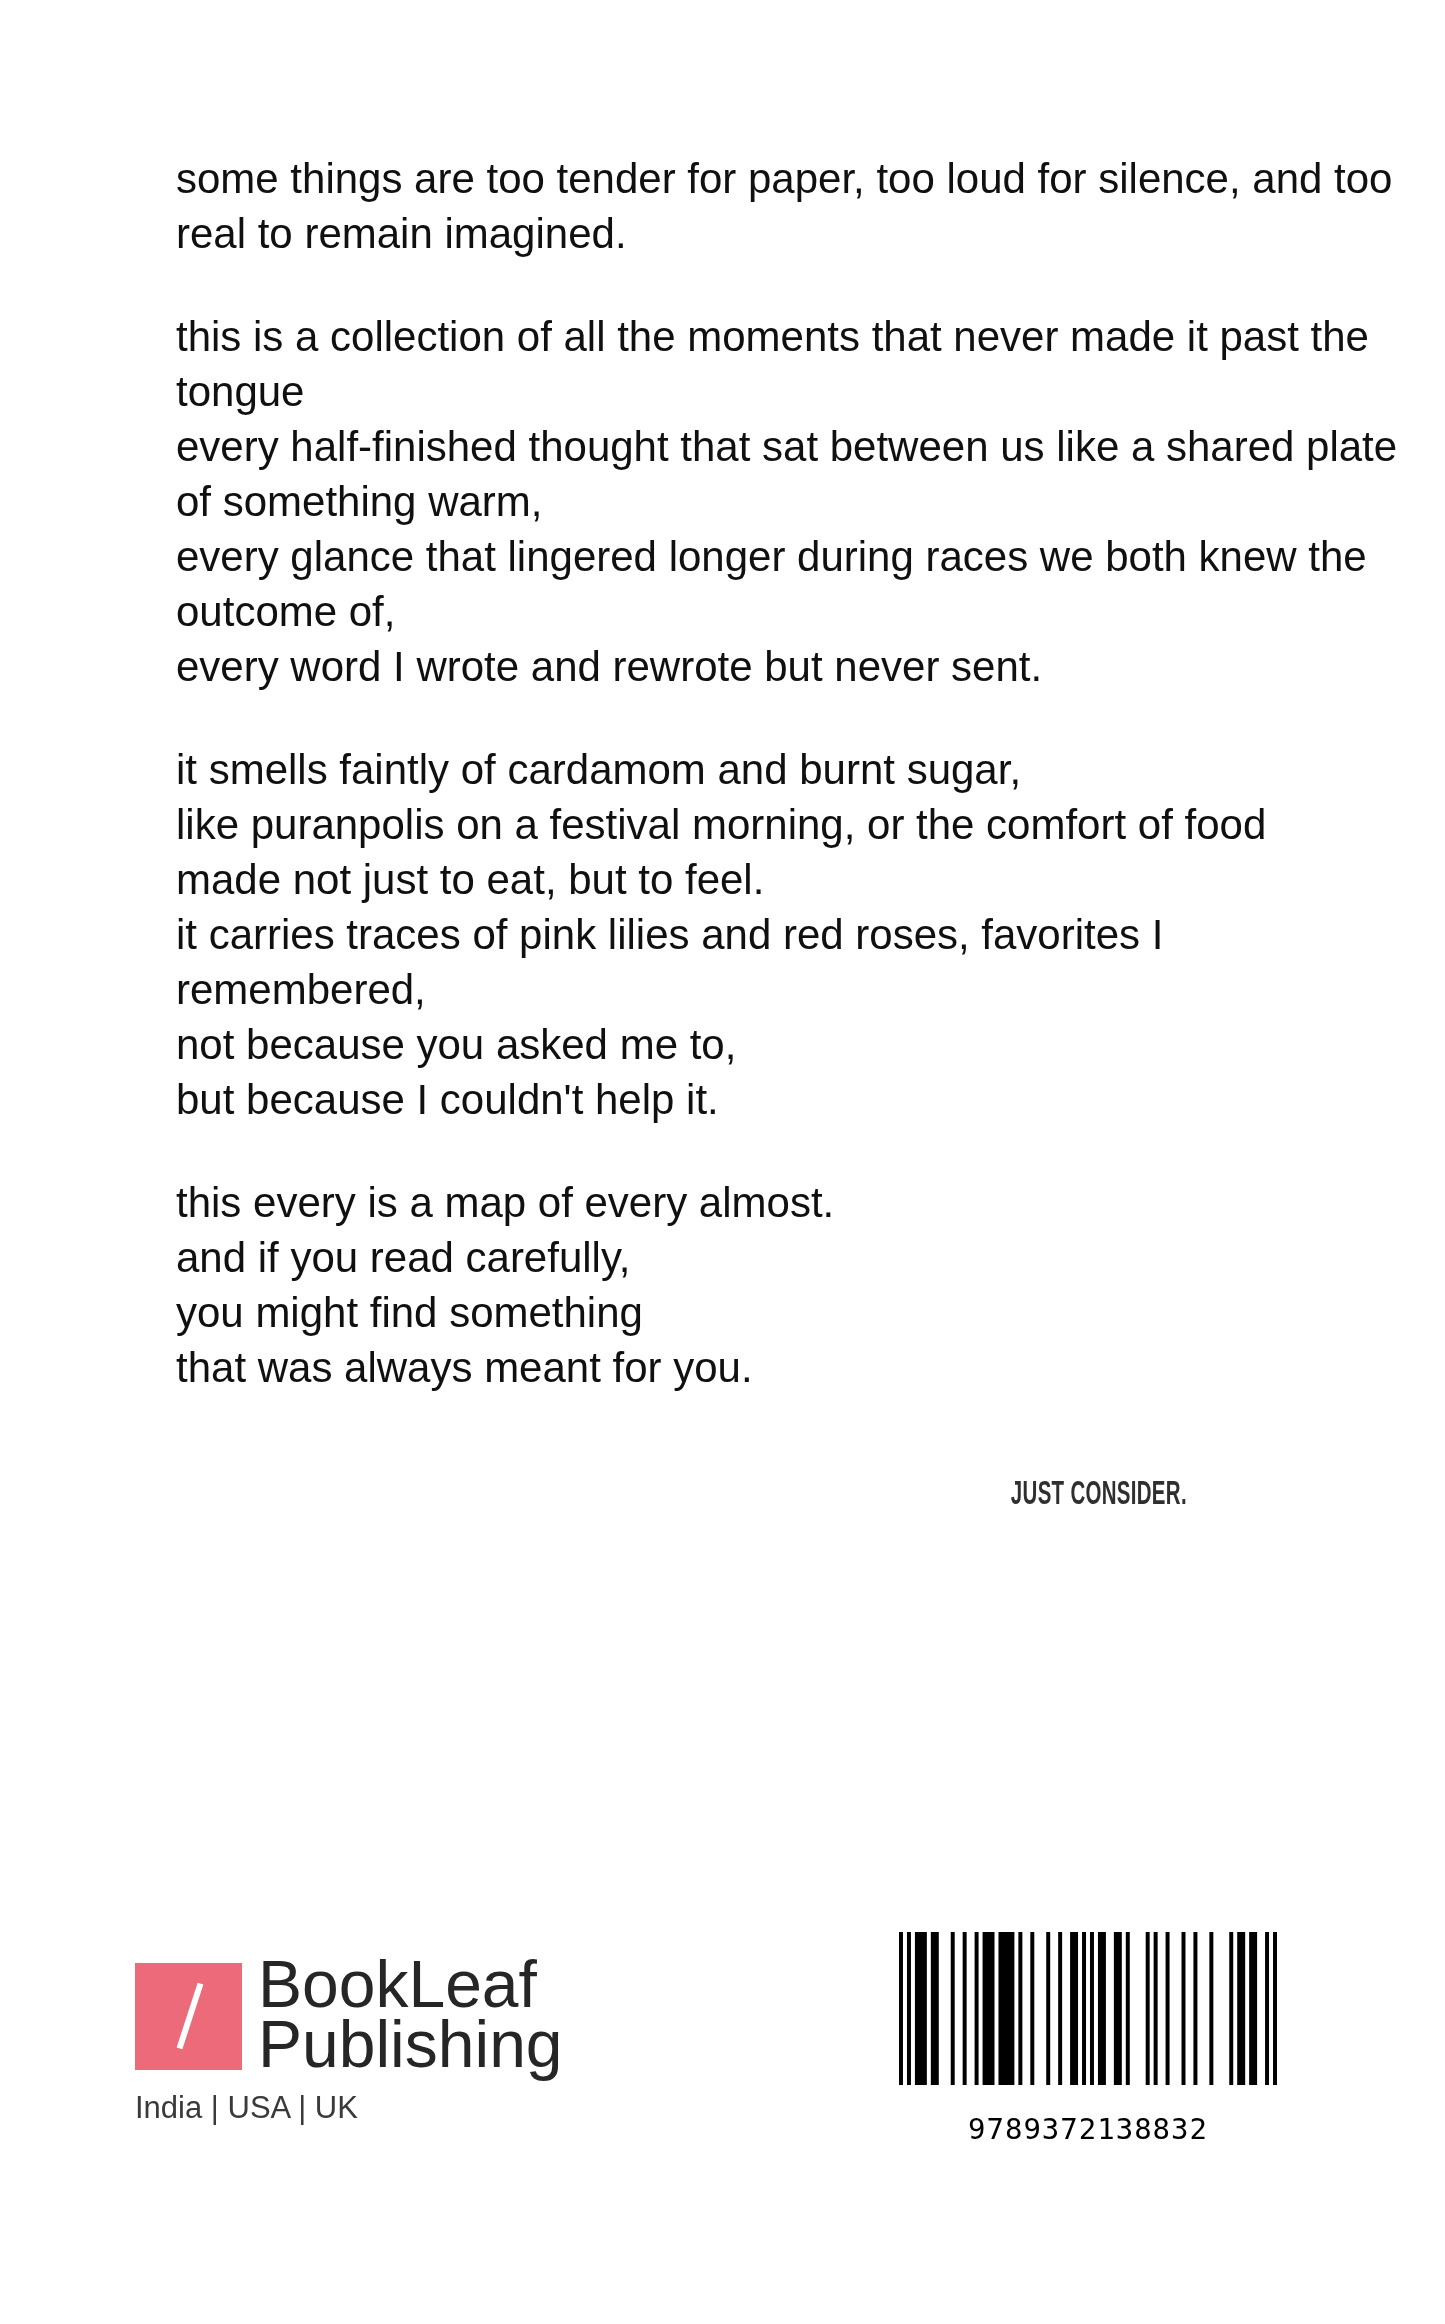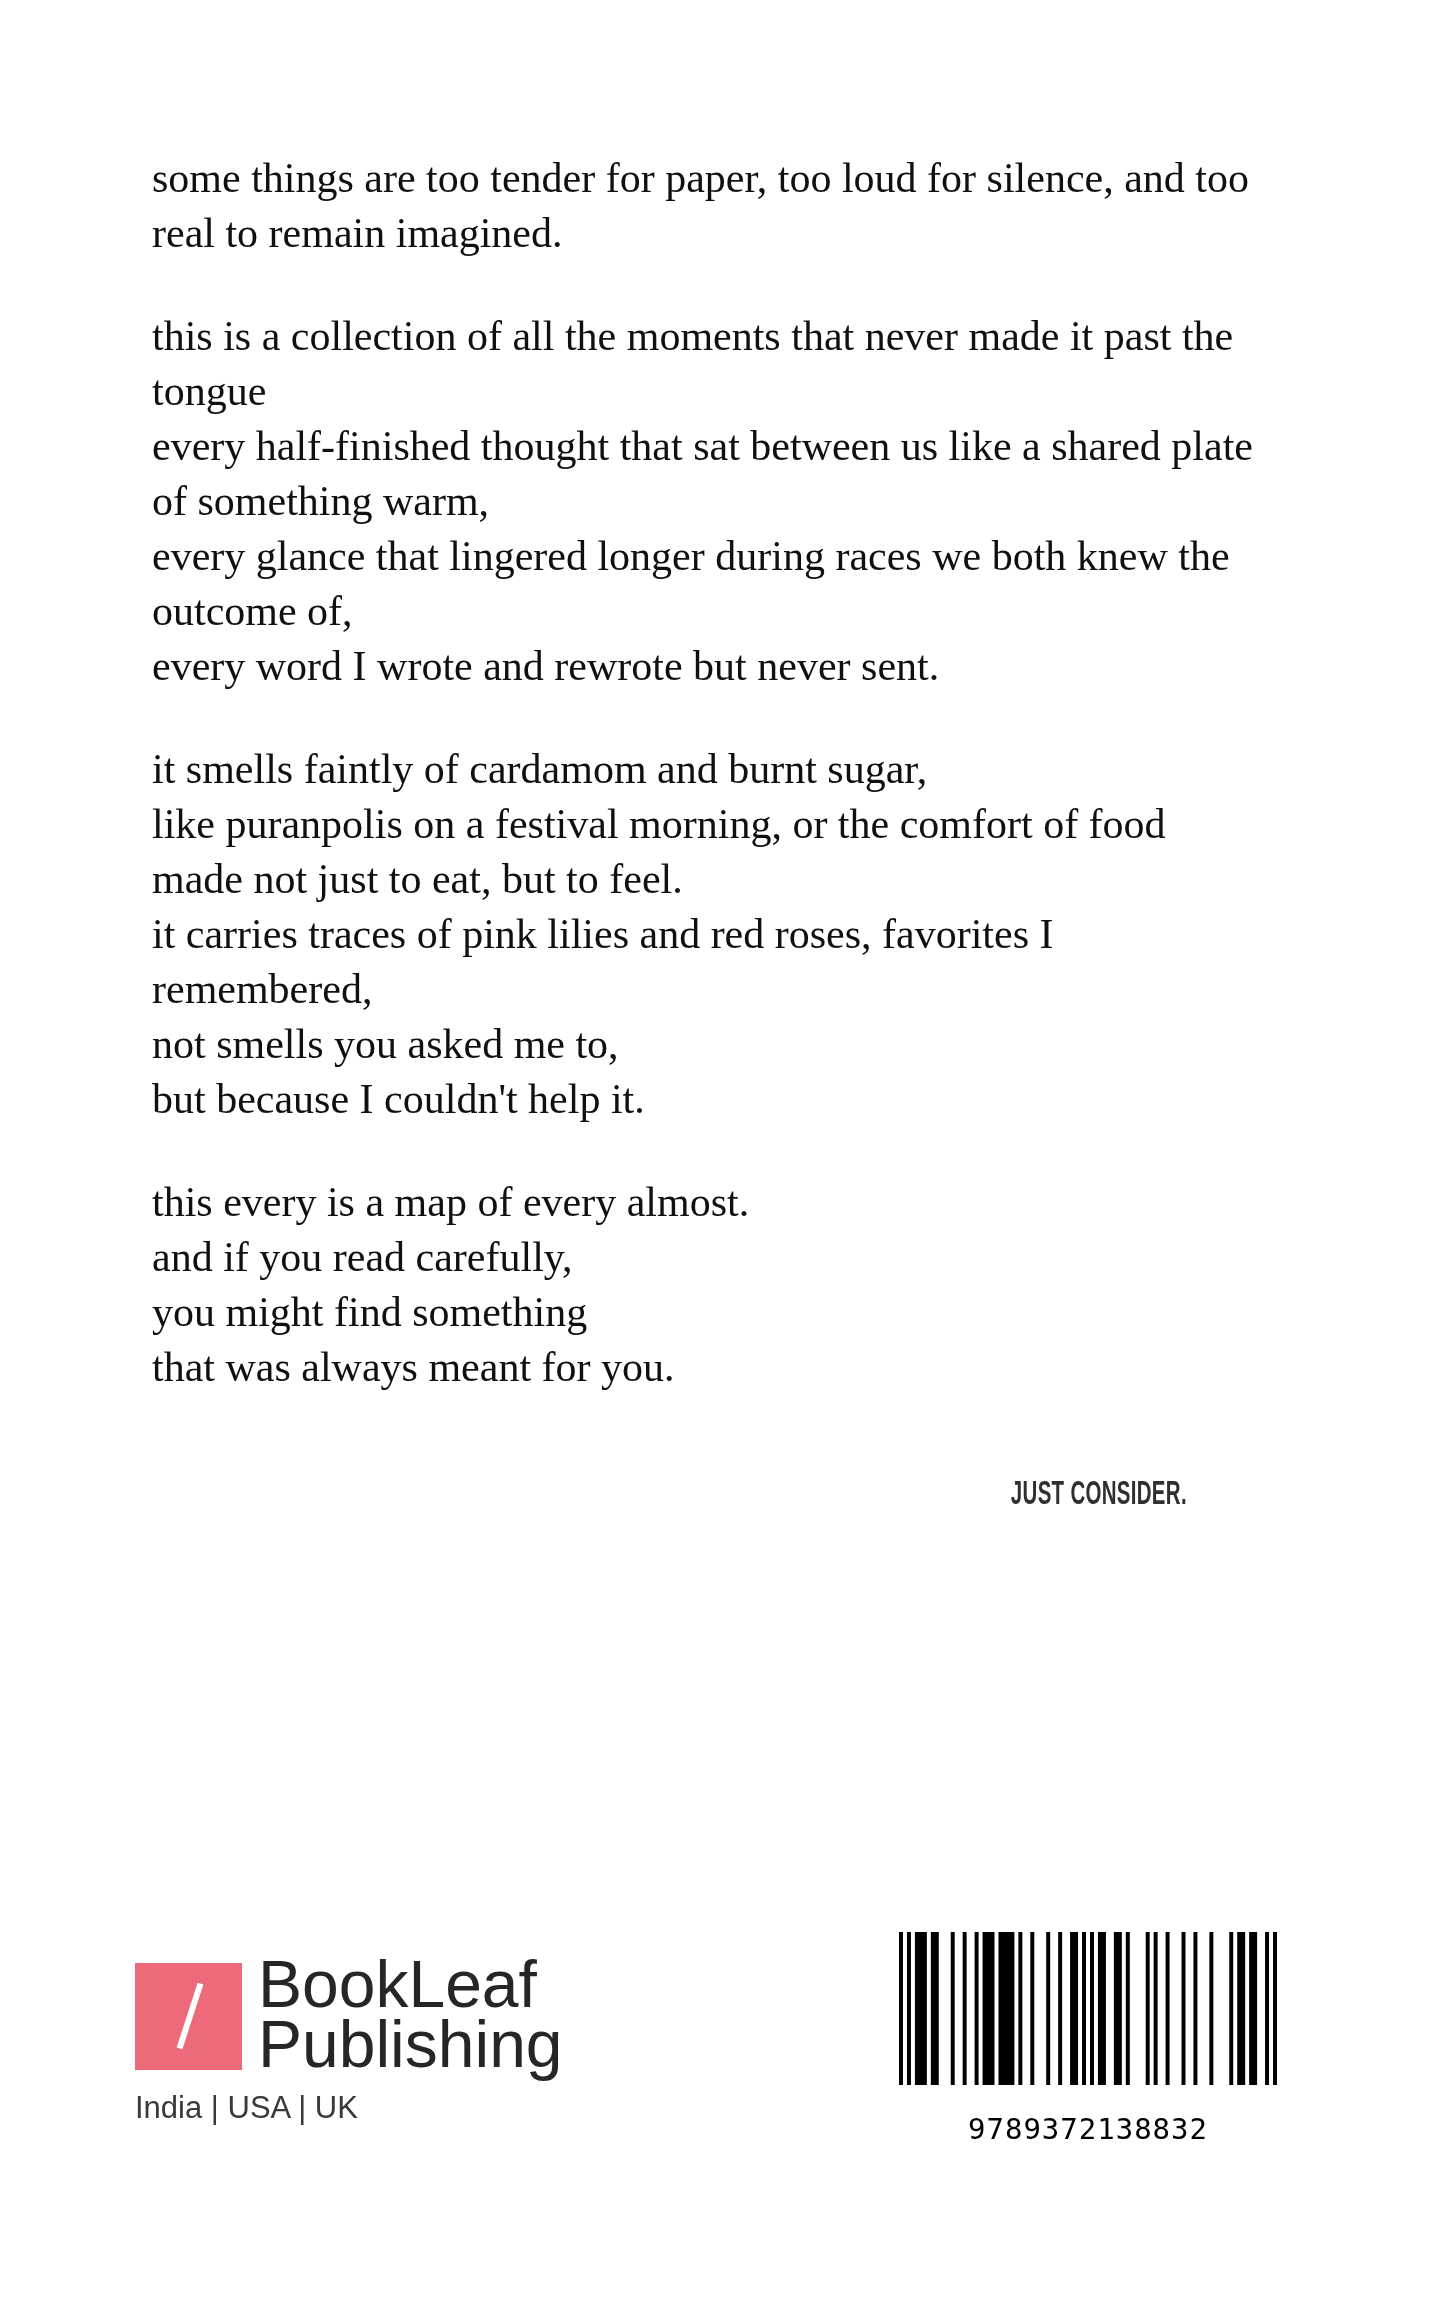--- a/index.html
+++ b/index.html
@@ -7,23 +7,23 @@
   body {
     width: 1445px; height: 2324px;
     background: #ffffff;
     position: relative;
     overflow: hidden;
   }
 
   
   .poem {
     position: absolute;
-    left: 152px; top: 151px;
+    left: 176px; top: 151px;
     width: 1160px;
-    font-family: Liberation Serif, serif;
+    font-family: Liberation Sans, sans-serif;
     font-size: 42px;
     line-height: 55px;
     color: #101010;
   }
   .para { margin: 0 0 48px 0; }
   .para:last-child { margin-bottom: 0; }
   .line { white-space: nowrap; }
 
   
   .brand-mark {
@@ -110,21 +110,21 @@
       <div class="line">every glance that lingered longer during races we both knew the</div>
       <div class="line">outcome of,</div>
       <div class="line">every word I wrote and rewrote but never sent.</div>
     </div>
     <div class="para">
       <div class="line">it smells faintly of cardamom and burnt sugar,</div>
       <div class="line">like puranpolis on a festival morning, or the comfort of food</div>
       <div class="line">made not just to eat, but to feel.</div>
       <div class="line">it carries traces of pink lilies and red roses, favorites I</div>
       <div class="line">remembered,</div>
-      <div class="line">not smells you asked me to,</div>
+      <div class="line">not because you asked me to,</div>
       <div class="line">but because I couldn't help it.</div>
     </div>
     <div class="para">
       <div class="line">this every is a map of every almost.</div>
       <div class="line">and if you read carefully,</div>
       <div class="line">you might find something</div>
       <div class="line">that was always meant for you.</div>
     </div>
   </main>
 

